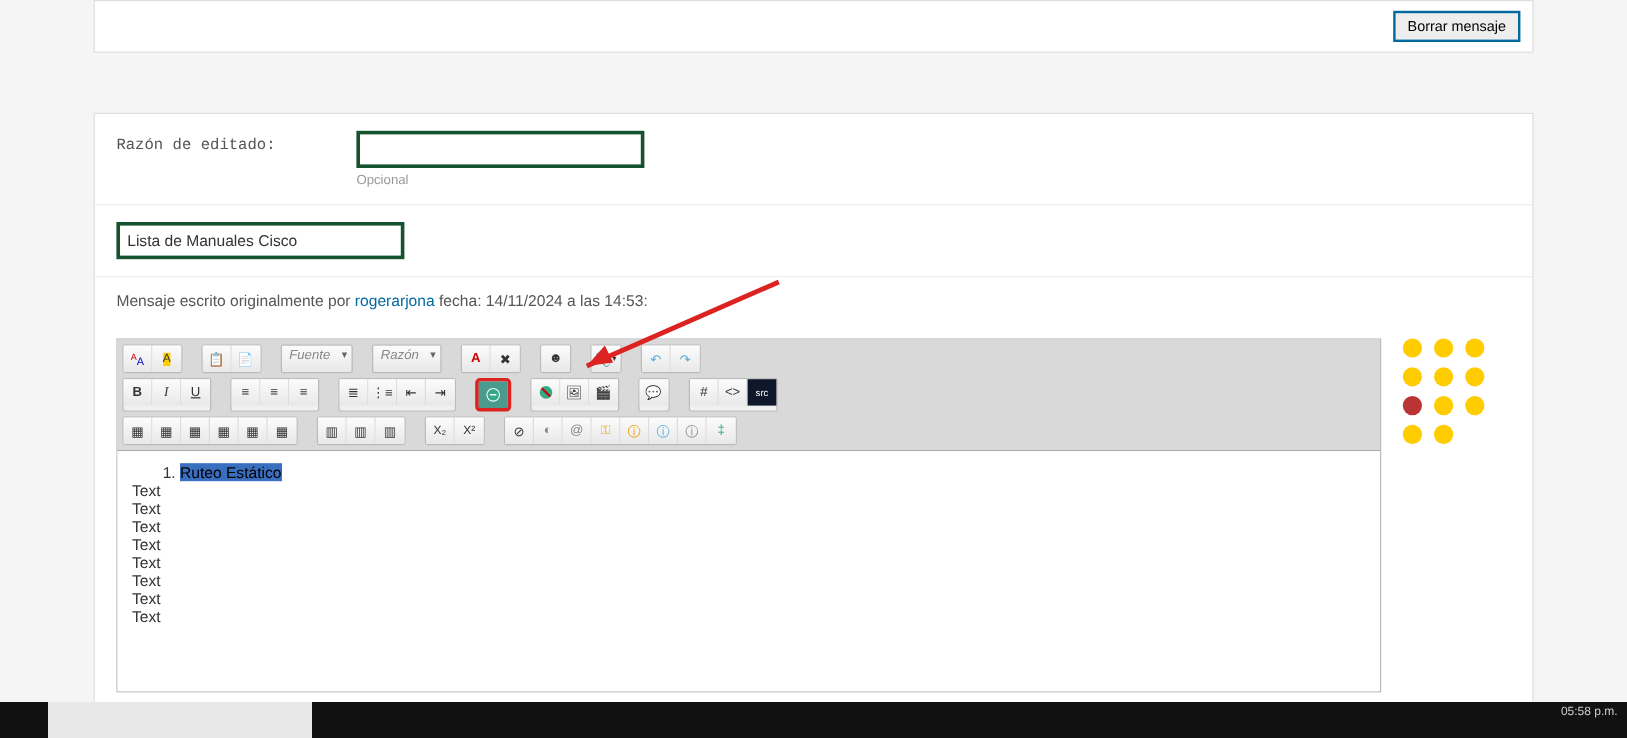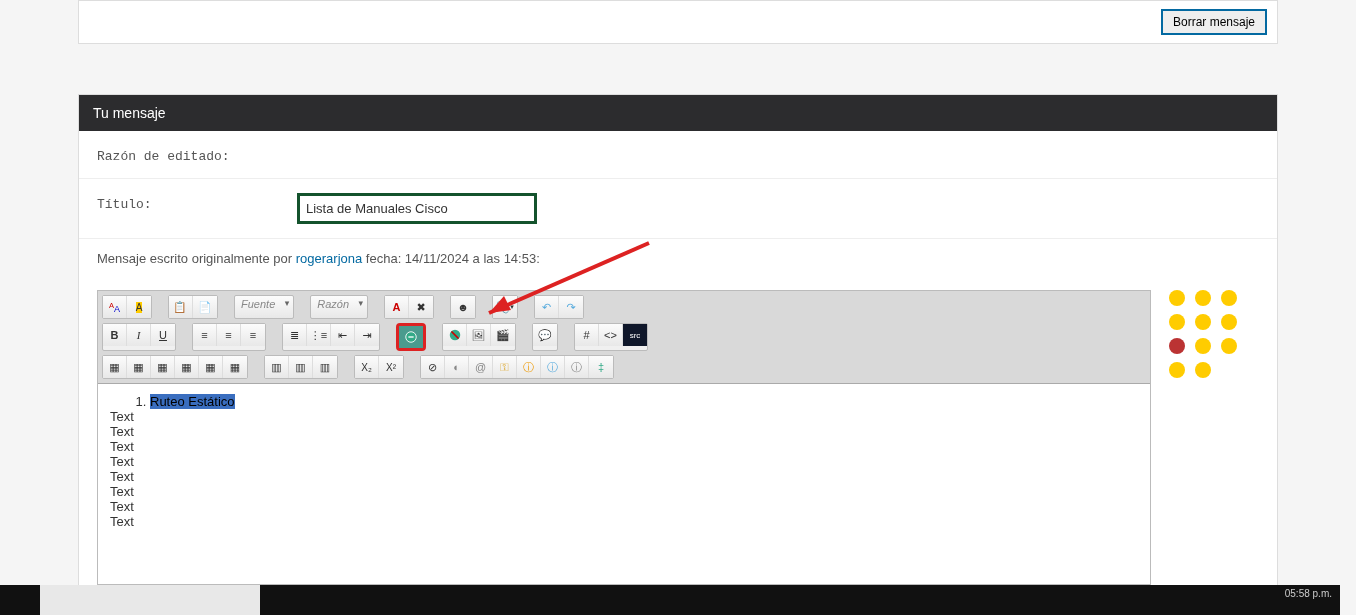--- a/index.html
+++ b/index.html
@@ -30,42 +30,44 @@
 .editor-content { background: #fff; padding: 10px 12px; font-size: 13px; min-height: 200px; }
 .editor-content ol { padding-left: 40px; }
 .editor-content li span.sel { background: #3a6ebf; color: #000000; }
 .editor-content .tline { margin-left: 0; }
 .emoji-panel { width: 90px; display: flex; flex-wrap: wrap; gap: 8px 10px; align-content: flex-start; }
 .emoji { width: 16px; height: 16px; border-radius: 50%; background: #fc0; display: inline-block; cursor: pointer; }
 .emoji.red { background: #b33; }
 .arrow { position: absolute; }
 .arrow-line { stroke: #d22; stroke-width: 4; fill: none; }
 .arrow-head { fill: #d22; }
-.bottom-bar { position: fixed; bottom: 0; left: 0; right: 16px; height: 30px; background: #111; }
+.bottom-bar { position: fixed; bottom: 0; left: 0; right: 0; height: 30px; background: #111; }
 .bottom-bar .start { position: absolute; left: 40px; top: 0; width: 220px; height: 30px; background: #e8e8e8; border-radius: 0; }
 .bottom-bar .time { position: absolute; right: 8px; top: 3px; color: #ccc; font-size: 10px; }
 svg.icon { width: 14px; height: 14px; }
 </style>
 </head>
 <body>
 
 <div class="container">
   <div class="top-bar">
     <button class="delete-btn">Borrar mensaje</button>
   </div>
 
   <div class="panel">
-    <div class="panel-header">Tu mensaje</div>
 
     <div class="form-row">
       <div class="form-label">Razón de editado:</div>
+      <div class="form-control">
+        <input type="text" class="text-input" value="" style="">
+        <div class="helper">Opcional</div>
+      </div>
     </div>
 
     <div class="form-row">
-      <div class="form-label">Título:</div>
       <div class="form-control">
         <input type="text" class="text-input" value="Lista de Manuales Cisco" style="">
       </div>
     </div>
 
     <div class="original-msg">
       <span>Mensaje escrito originalmente por </span><a href="#">rogerarjona</a><span> fecha: 14/11/2024 a las 14:53:</span>
     </div>
 
     <div class="editor-section" style="position:relative;">

